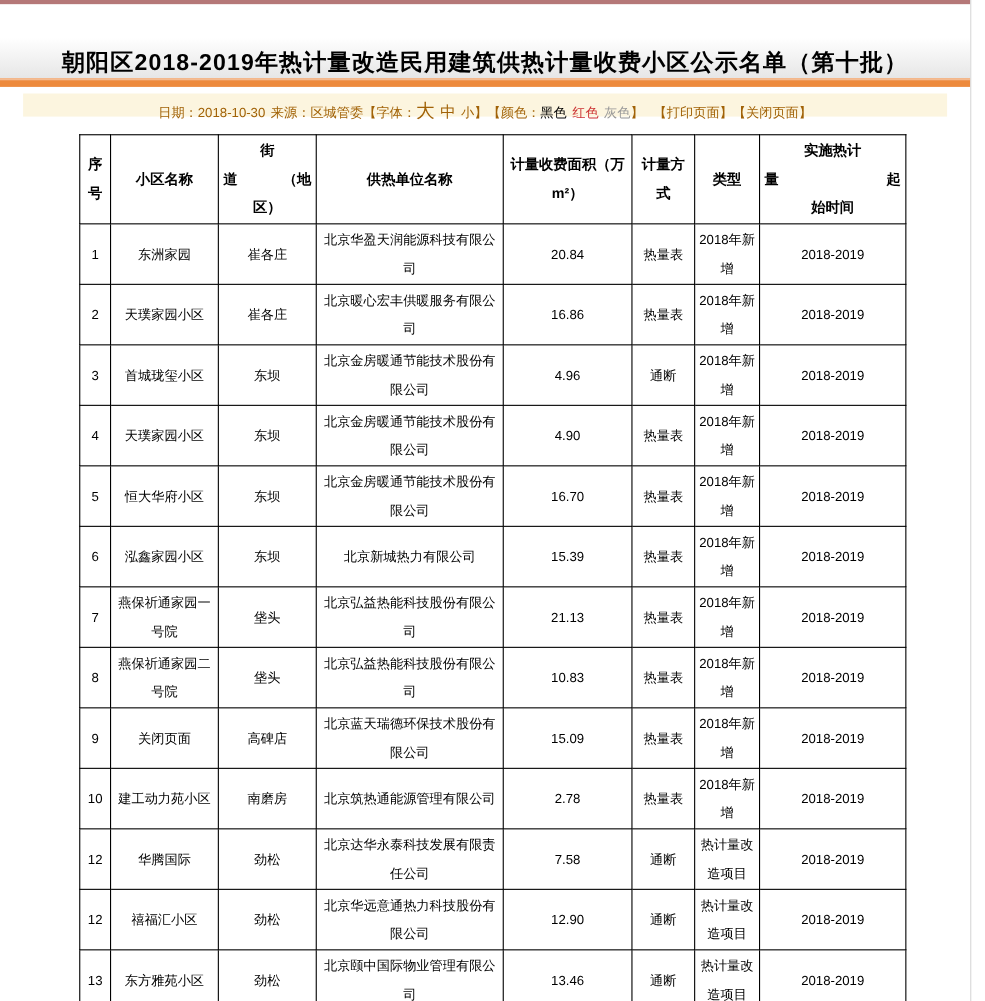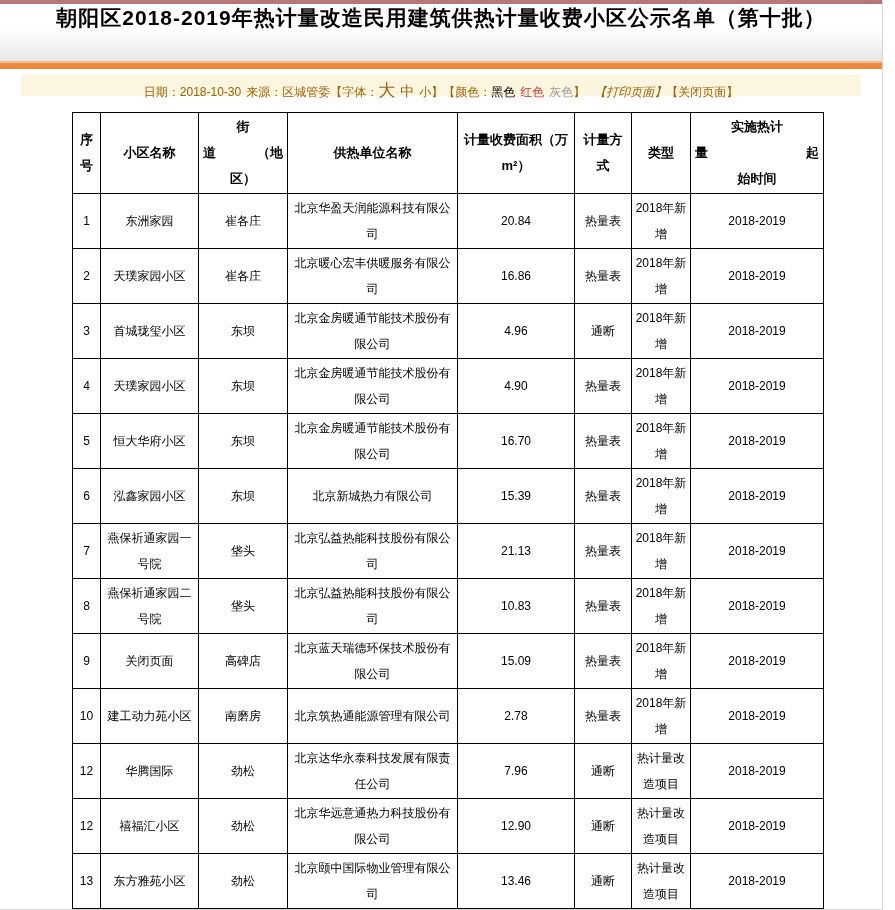--- a/index.html
+++ b/index.html
@@ -11,24 +11,24 @@
   .page {
     width: 883px;
     min-height: 904px;
     border-right: 1px solid #d8d8d8;
     border-bottom: 1px solid #d8d8d8;
     background: #ffffff;
     overflow: hidden;
   }
   .topbar { height: 4px; background: #b57878; }
   .title-area {
-    height: 57px;
+    height: 67px;
     background: linear-gradient(#ffffff 45%, #e6e6e6 100%);
     display: flex;
-    align-items: flex-start;
+    align-items: flex-end;
     justify-content: center;
   }
   .title-area h1 {
     font-size: 21px;
     font-weight: bold;
     color: #000000;
     letter-spacing: 1px;
     white-space: nowrap;
   }
   .orange-bar { height: 8px; background: #ed8a3d; border-top: 2px solid #f3bb92; }
@@ -43,21 +43,21 @@
     color: #000000;
     padding-top: 4px;
     white-space: pre;
   }
   .toolbar span, .toolbar a { text-decoration: none; color: #a16207; cursor: default; }
   .toolbar .clk { cursor: pointer; }
   .fs-large { font-size: 17px; }
   .fs-medium { font-size: 14px; }
   .fs-small { font-size: 12px; }
   .gap-s { margin-left: 5px; }
-  .gap-m { margin-left: 9px; font-style: italic; }
+  .gap-m { margin-left: 9px; }
   .table-wrap { margin: 16px 0 0 72px; }
   table {
     border-collapse: collapse;
     table-layout: fixed;
     width: 751px;
     color: #000;
   }
   th, td {
     border: 1px solid #000000;
     vertical-align: middle;
@@ -236,21 +236,21 @@
             <td class="c">2.78</td>
             <td class="c">热量表</td>
             <td class="c">2018年新增</td>
             <td class="c">2018-2019</td>
           </tr>
           <tr>
             <td class="c">12</td>
             <td class="l">华腾国际</td>
             <td class="c">劲松</td>
             <td class="l">北京达华永泰科技发展有限责任公司</td>
-            <td class="c">7.96</td>
+            <td class="c">7.58</td>
             <td class="c">通断</td>
             <td class="c">热计量改造项目</td>
             <td class="c">2018-2019</td>
           </tr>
           <tr>
             <td class="c">12</td>
             <td class="l">禧福汇小区</td>
             <td class="c">劲松</td>
             <td class="l">北京华远意通热力科技股份有限公司</td>
             <td class="c">12.90</td>

